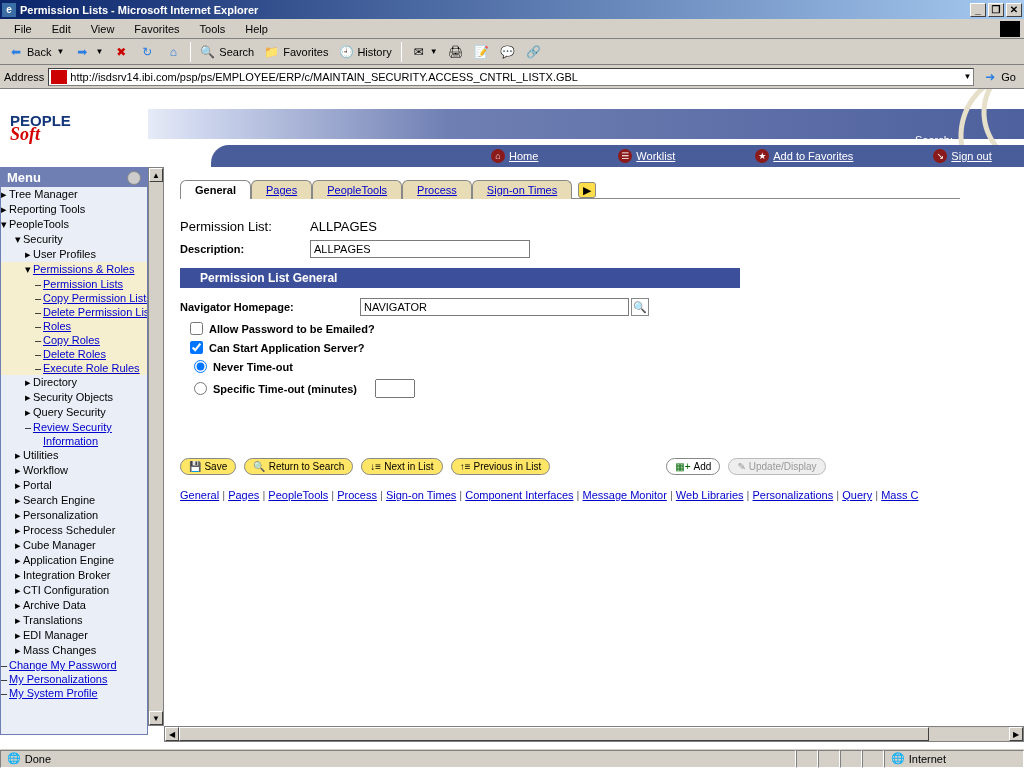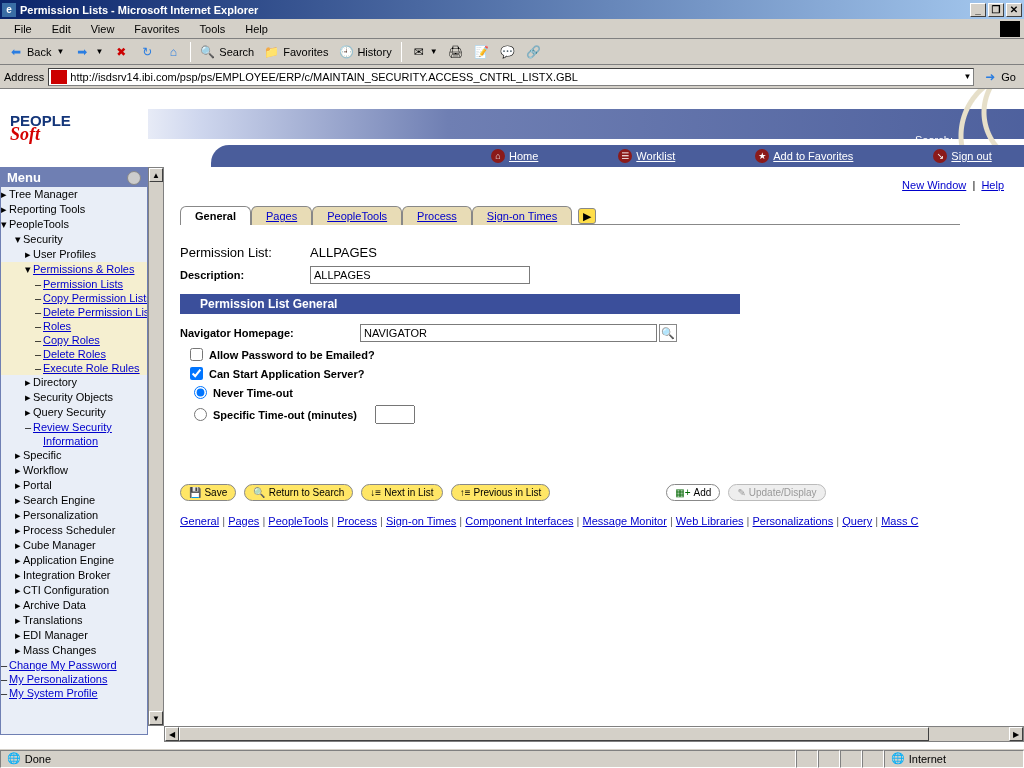--- a/index.html
+++ b/index.html
@@ -233,21 +233,21 @@
         <li class="row lvl3 link selected"><span class="tri" style="text-decoration:none;color:#000">–</span><span class="txt">Delete Permission Lists</span></li>
         <li class="row lvl3 link selected"><span class="tri" style="text-decoration:none;color:#000">–</span><span class="txt">Roles</span></li>
         <li class="row lvl3 link selected"><span class="tri" style="text-decoration:none;color:#000">–</span><span class="txt">Copy Roles</span></li>
         <li class="row lvl3 link selected"><span class="tri" style="text-decoration:none;color:#000">–</span><span class="txt">Delete Roles</span></li>
         <li class="row lvl3 link selected"><span class="tri" style="text-decoration:none;color:#000">–</span><span class="txt">Execute Role Rules</span></li>
         <li class="row lvl2"><span class="tri">▸</span><span class="txt">Directory</span></li>
         <li class="row lvl2"><span class="tri">▸</span><span class="txt">Security Objects</span></li>
         <li class="row lvl2"><span class="tri">▸</span><span class="txt">Query Security</span></li>
         <li class="row lvl2 link"><span class="tri" style="text-decoration:none;color:#000">–</span><span class="txt">Review Security</span></li>
         <li class="row lvl3 link"><span class="tri"></span><span class="txt">Information</span></li>
-        <li class="row lvl1"><span class="tri">▸</span><span class="txt">Specific</span></li>
+        <li class="row lvl1"><span class="tri">▸</span><span class="txt">Utilities</span></li>
         <li class="row lvl1"><span class="tri">▸</span><span class="txt">Workflow</span></li>
         <li class="row lvl1"><span class="tri">▸</span><span class="txt">Portal</span></li>
         <li class="row lvl1"><span class="tri">▸</span><span class="txt">Search Engine</span></li>
         <li class="row lvl1"><span class="tri">▸</span><span class="txt">Personalization</span></li>
         <li class="row lvl1"><span class="tri">▸</span><span class="txt">Process Scheduler</span></li>
         <li class="row lvl1"><span class="tri">▸</span><span class="txt">Cube Manager</span></li>
         <li class="row lvl1"><span class="tri">▸</span><span class="txt">Application Engine</span></li>
         <li class="row lvl1"><span class="tri">▸</span><span class="txt">Integration Broker</span></li>
         <li class="row lvl1"><span class="tri">▸</span><span class="txt">CTI Configuration</span></li>
         <li class="row lvl1"><span class="tri">▸</span><span class="txt">Archive Data</span></li>
@@ -292,25 +292,20 @@
       </div>
     </div>
 
     <div class="main-scroll">
       <div class="vscroll">
         <div class="arrow">▲</div>
         <div style="position:absolute;bottom:0;left:0;right:0" class="arrow">▼</div>
       </div>
 
       <div class="content-inner">
-        <div class="toplinks">
-          <a href="#">New Window</a>
-          &nbsp;|&nbsp;
-          <a href="#">Help</a>
-        </div>
 
         <div class="tabs">
           <div class="tab active">General</div>
           <div class="tab">Pages</div>
           <div class="tab">PeopleTools</div>
           <div class="tab">Process</div>
           <div class="tab">Sign-on Times</div>
           <div class="tab-more">
               <span>▶</span>
             </div>
@@ -323,21 +318,21 @@
           </div>
           <div class="form-row">
             <span class="lbl">Description:</span>
             <input type="text" style="width: 220px;" value="ALLPAGES">
           </div>
 
           <div class="section-bar">Permission List General</div>
 
           <div class="form-row">
             <span style="width:180px;font-weight:bold">Navigator Homepage:</span>
-            <input type="text" style="width: 297px;" value="NAVIGATOR">
+            <input type="text" style="width: 269px;" value="NAVIGATOR">
             <span class="lookup">
                 <span>🔍</span>
               </span>
           </div>
 
           <div class="check-row">
             <input type="checkbox" style="">
             <span>Allow Password to be Emailed?</span>
           </div>
           <div class="check-row">

